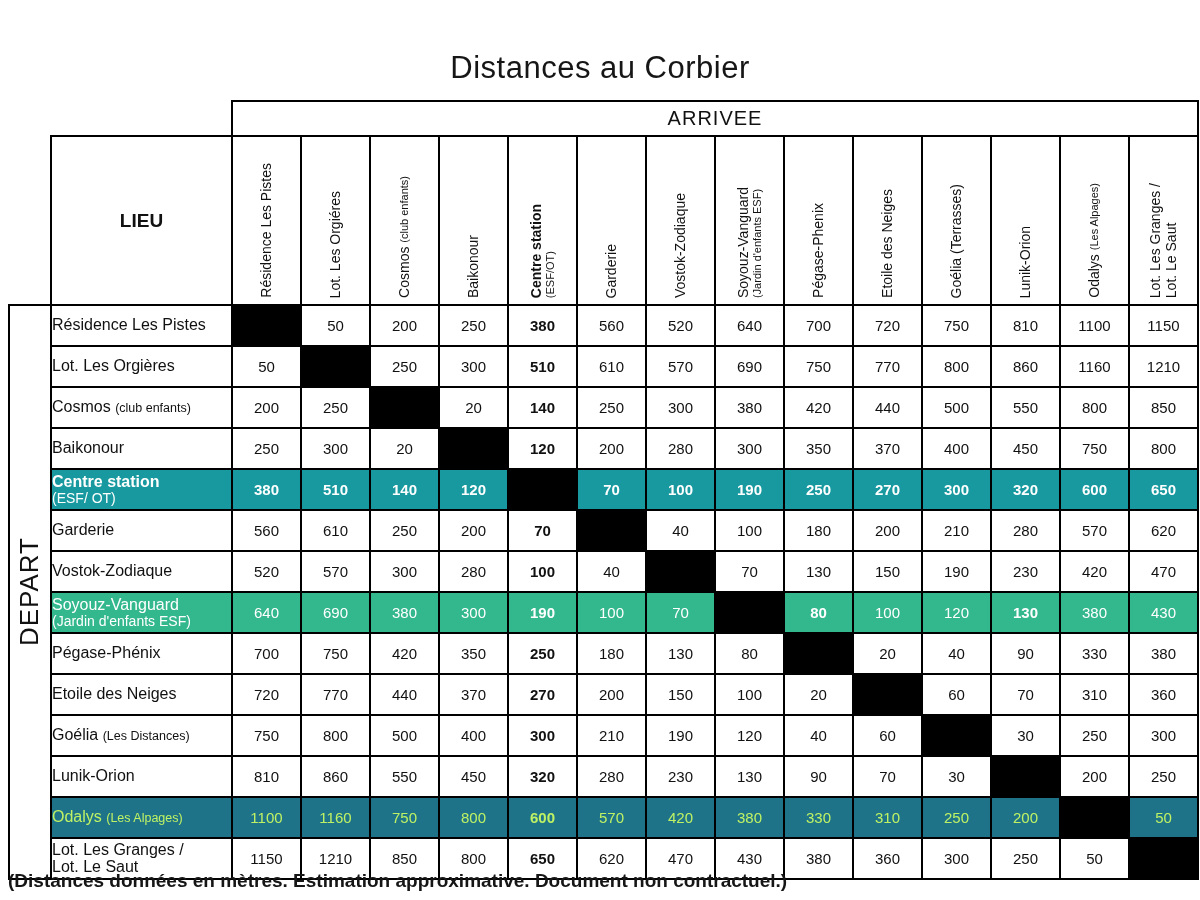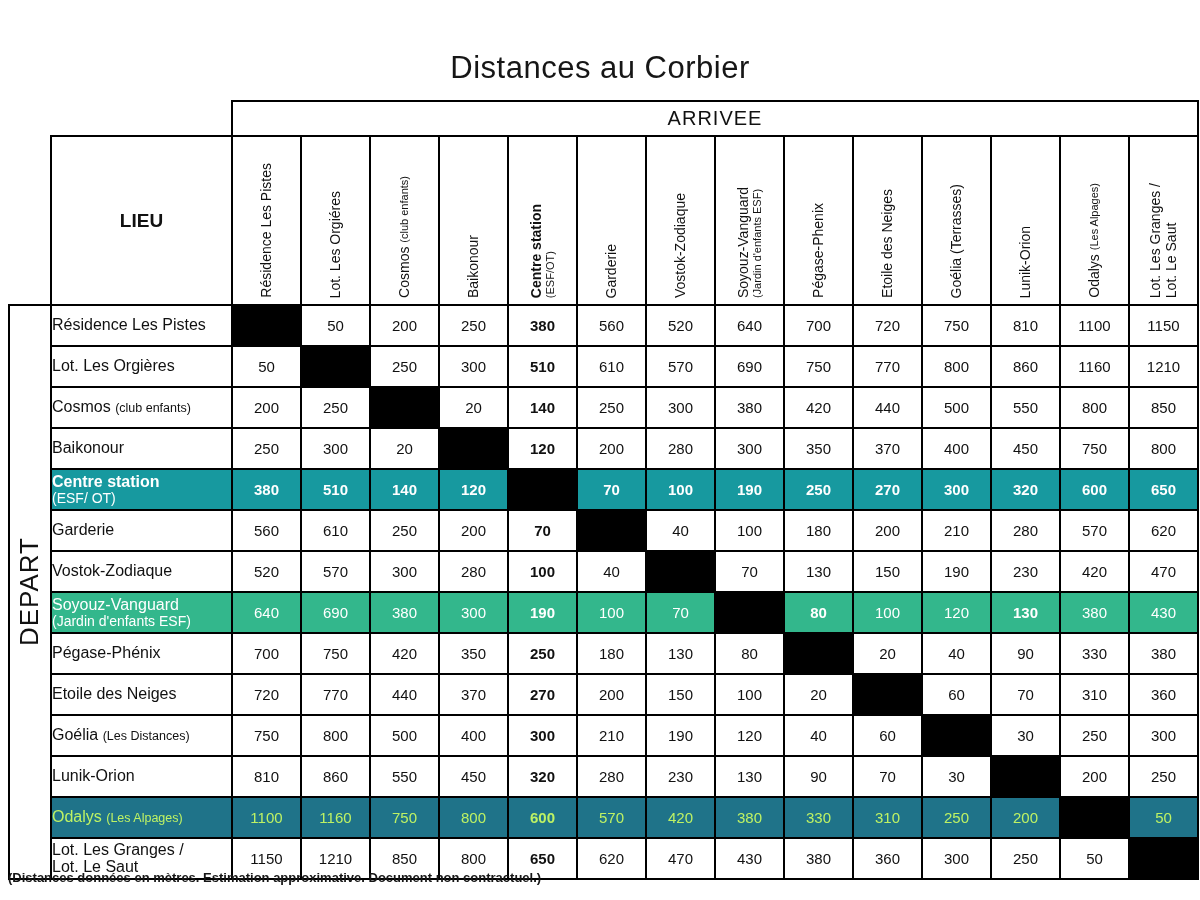--- a/index.html
+++ b/index.html
@@ -47,21 +47,21 @@
   td.rowlabel.lb .rmain { font-weight:700; }
   td.val { text-align:center; vertical-align:middle; font-size:15px; background:#fff; height:39px; }
   td.val.b { font-weight:700; }
   td.diag { background:#000; height:39px; }
   tr.hrow { height:167px; }
   .teal   { background:#17999f !important; color:#fff; }
   .green  { background:#33b78c !important; color:#fff; }
   .darkteal { background:#1f7389 !important; color:#bef264; }
   .footnote {
     position:absolute; left:8px; top:870px;
-    font-size:13px; font-weight:700; color:#161616;
+    font-size:19px; font-weight:700; color:#161616;
   }
 </style>
 </head>
 <body>
 
 <div class="page">
   <div class="title">Distances au Corbier</div>
 
   <table class="dist">
     <colgroup id="cols">

